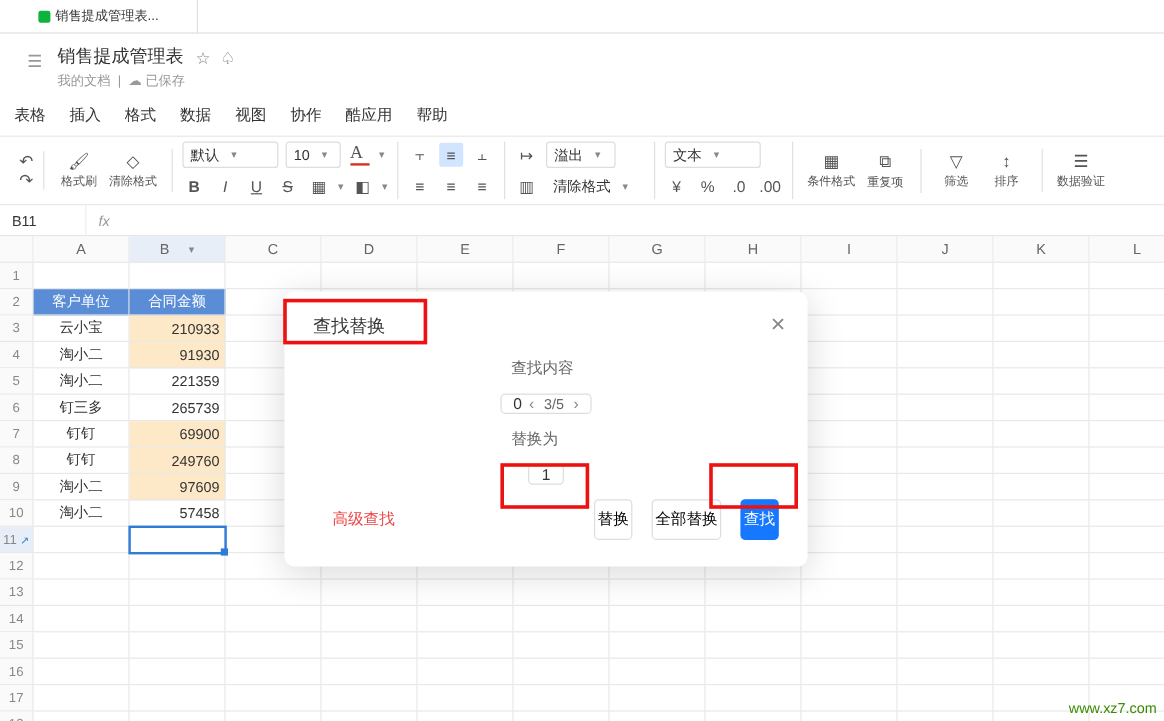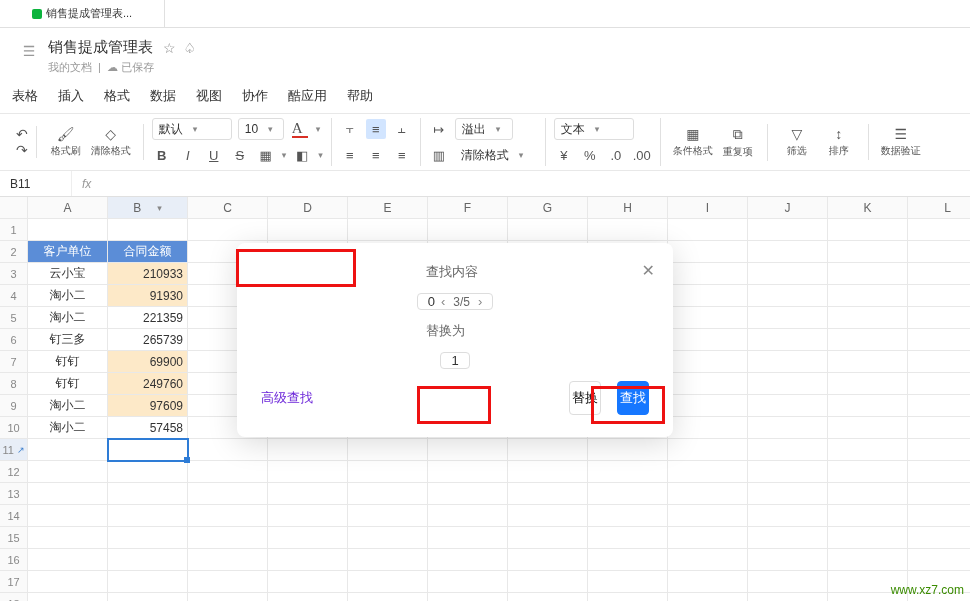--- a/index.html
+++ b/index.html
@@ -259,23 +259,24 @@
     .dialog-input-nav { display:flex; align-items:center; gap:8px; color:#888; font-size:13px;}
     .result-counter { font-size:12px; color:#666; }
 
     .dialog-actions {
       display: flex;
       align-items: center;
       gap: 16px;
       margin-top: 8px;
     }
     .adv-link {
-      color: #6d28d9;
+      color: #ef4444;
       cursor: pointer;
       flex: 0 0 auto;
+      margin-left: 16px;
     }
     .spacer { flex: 1; }
     .btn {
       padding: 7px 2px;
       border-radius: 4px;
       border: 1px solid #ddd;
       background: #fff;
       cursor: pointer;
       font-size: 13px;
     }
@@ -723,20 +724,21 @@
     <div class="cell"></div>
     <div class="cell"></div>
     <div class="cell"></div>
     <div class="cell"></div>
     <div class="cell"></div>
     <div class="cell"></div>
     <div class="cell"></div>
   </div>
 
 <div class="dialog">
+  <div class="dialog-title">查找替换</div>
   <div class="dialog-close">✕</div>
 
   <div class="dialog-row">
     <div class="dialog-label">查找内容</div>
     <div class="dialog-input">
       <span class="dialog-input-text">0</span>
       <div class="dialog-input-nav">
         <span>‹</span>
         <span class="result-counter">3/5</span>
         <span>›</span>
@@ -748,20 +750,21 @@
     <div class="dialog-label">替换为</div>
     <div class="dialog-input">
       <span class="dialog-input-text">1</span>
     </div>
   </div>
 
   <div class="dialog-actions">
     <span class="adv-link">高级查找</span>
     <span class="spacer"></span>
     <button class="btn">替换</button>
+    <button class="btn">全部替换</button>
     <button class="btn btn-primary">查找</button>
   </div>
 </div>
 
 <div class="highlight-box1 hbox-title"></div>
 <div class="highlight-box1 hbox-replace"></div>
 <div class="highlight-box1 hbox-find"></div>
 
 <div class="watermark">
   <div class="wm-line2">www.xz7.com</div>

